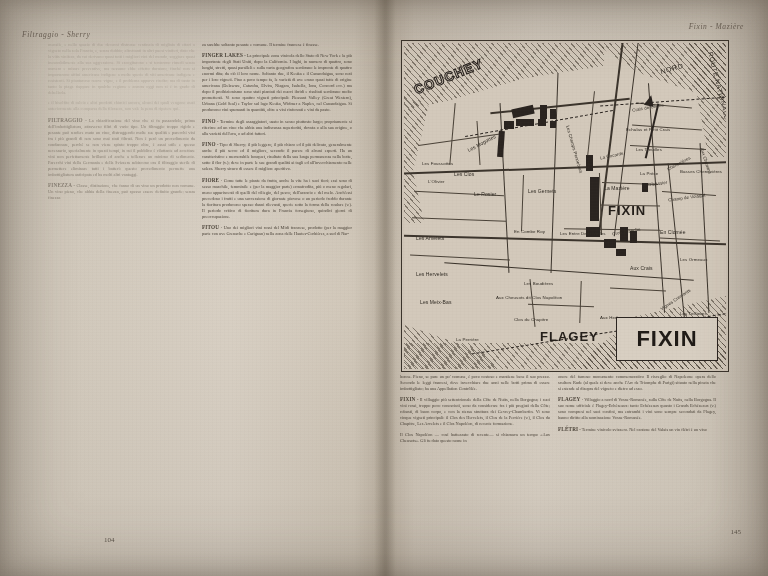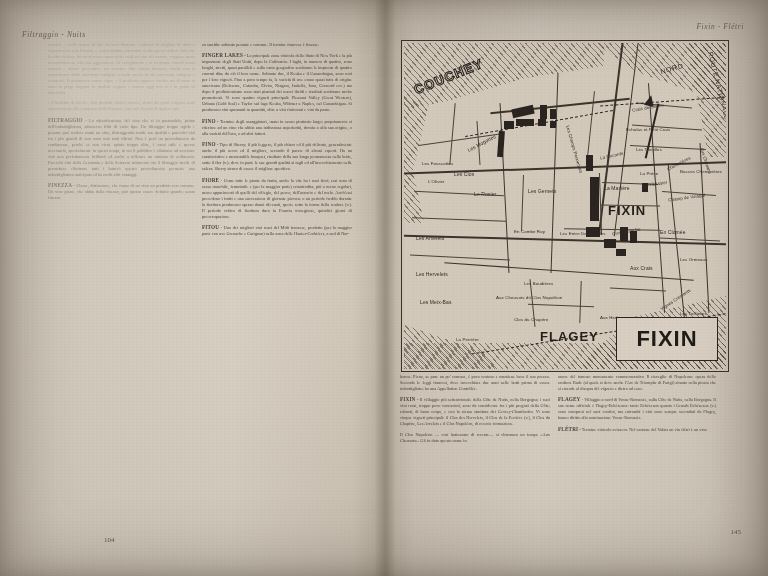--- a/index.html
+++ b/index.html
@@ -78,21 +78,21 @@
             border-left:5px solid transparent;border-right:5px solid transparent;
             border-bottom:11px solid #2a2420;transform:rotate(13deg);}
   .rot-l{transform-origin:left top;}
 </style>
 </head>
 <body>
 
 <div id="page">
   <div class="spread"></div>
 
-  <div class="runhead" id="rh-left">Filtraggio - Nuits</div>
+  <div class="runhead" id="rh-left">Filtraggio - Sherry</div>
 
   <div class="col faded" id="lc1">
     <p><span class="vfaded">mensile, e nello spazio di due decenni distrusse centinaia di migliaia di ettari a vigneto nella sola Francia, e, senza dubbio, altrettanti in altri paesi viniferi, dato che la vitis vinifera, da cui derivano quasi tutti i migliori vini del mondo, soggiace quasi inesorabilmente alla sua aggressione. Si escogitarono e si tentarono rimedi senza numero e misure preventive, ma nessuno ebbe effetto duraturo, finché non si importarono affini americane indigene a molte specie di viti americane indigene e resistenti. Si piantarono nuove vigne, e il problema apparve risolto; ma di tanto in tanto la piaga riappare in qualche regione e ancora oggi non si è in grado di debellarla.</span></p>
     <p><span class="vfaded">e il bisolfito di calcio e altri prodotti chimici ancora, alcuni dei quali vengono usati anteriormente alla comparsa della filossera, non vale la pena di ripetere qui.</span></p>
     <p><span class="hw">FILTRAGGIO</span>
       <span>- La chiarificazione del vino che si fa passandolo, prima dell'imbottigliatura, attraverso filtri di vario tipo. Un filtraggio troppo rigido e pesante può rendere muto un vino, distruggendo molte sue qualità e parecchi vini fra i più grandi di non sono mai stati filtrati. Non è però un procedimento da condannare, perché se non viene spinto troppo oltre, è assai utile e spesso necessario, specialmente in questi tempi, in cui il pubblico è riluttante ad accettare vini non perfettamente brillanti ed anche a tollerare un minimo di sedimento. Parecchi vini della Germania e della Svizzera subiscono ora il filtraggio sterile di permettere eliminare tutti i batteri: questo procedimento permette una imbottigliatura anticipata ed ha molti altri vantaggi.</span></p>
     <p><span class="hw">FINEZZA</span>
       <span>- Classe, distinzione, che fanno di un vino un prodotto non comune. Un vino pieno, che abbia della finezza, può spesso essere definito grande; senza finezza</span></p>
   </div>
 
@@ -229,21 +229,21 @@
       <div class="maplab sm" style="left:228px;top:276px;transform:rotate(-8deg);">Champ du Chêne</div>
       <div class="maplab sm" style="left:276px;top:268px;">Les Teillieres</div>
       <div class="maplab sm" style="left:52px;top:294px;">La Perrière</div>
 
       <div id="fixinbox">
         <span>FIXIN</span>
       </div>
     </div>
   </div>
 
-  <div class="runhead" id="rh-right">Fixin - Flétri</div>
+  <div class="runhead" id="rh-right">Fixin - Mazière</div>
 
   <div class="col" id="rc1">
     <p><span>bonne. Pieno, se pure un po' comune, è poco costoso e mantiene bene il suo prezzo. Secondo le leggi francesi, deve invecchiare due anni nelle botti prima di essere imbottigliato; ha una Appellation Contrôlée.</span></p>
     <p><span class="hw">FIXIN</span>
       <span>- Il villaggio più settentrionale della Côte de Nuits, nella Borgogna; i suoi vini rossi, troppo poco conosciuti, sono da considerare fra i più pregiati della Côte; robusti, di buon corpo, e con la stessa struttura dei Gevrey-Chambertin. Vi sono cinque vigneti principali: il Clos des Hervelets, il Clos de la Perrière (v.), il Clos du Chapitre, Les Arvelets e il Clos Napoléon, di recente formazione.</span></p>
     <p><span>Il Clos Napoléon — così battezzato di recente— si chiamava un tempo «Aux Cheusots». Gli fu dato questo nome in</span></p>
   </div>
 
   <div class="col" id="rc2">
     <p><span>onore del famoso monumento commemorativo Il risveglio di Napoleone opera dello scultore Rude (al quale si deve anche l'Arc de Triomphe di Parigi) situato nella pineta che si estende al disopra del vigneto e dietro ad esso.</span></p>

